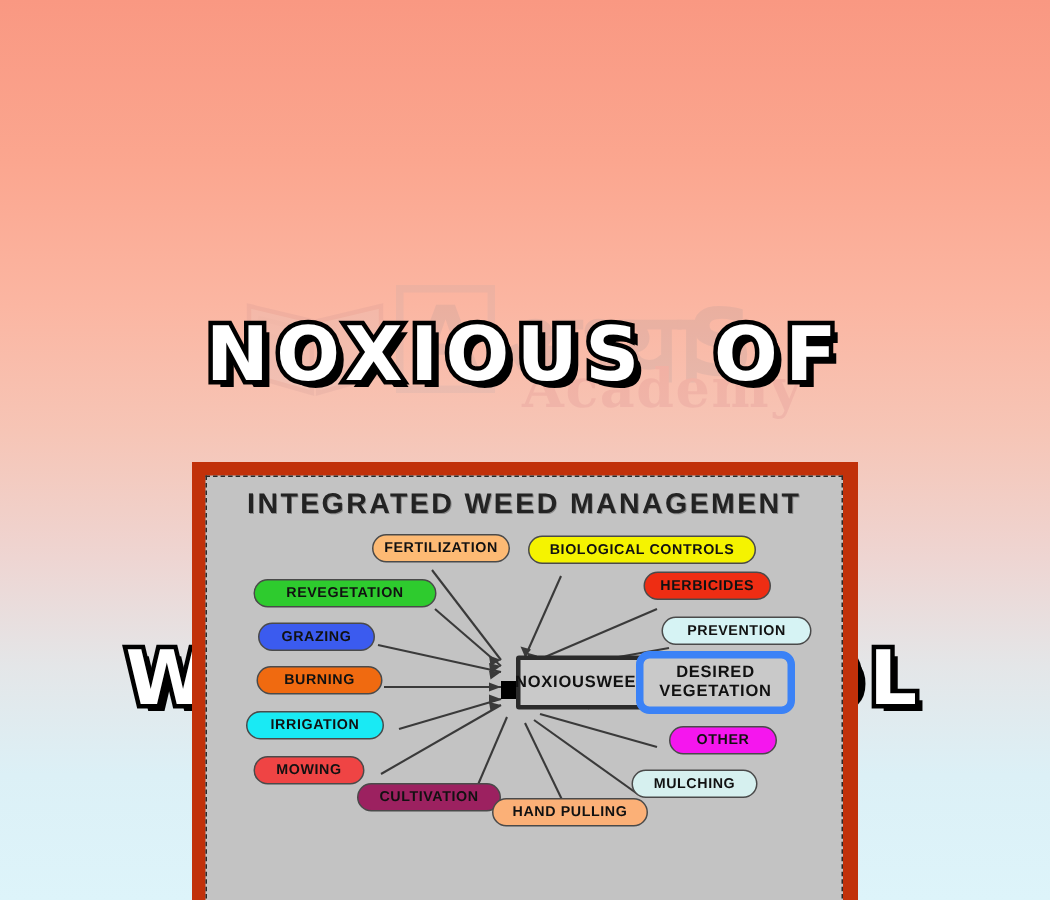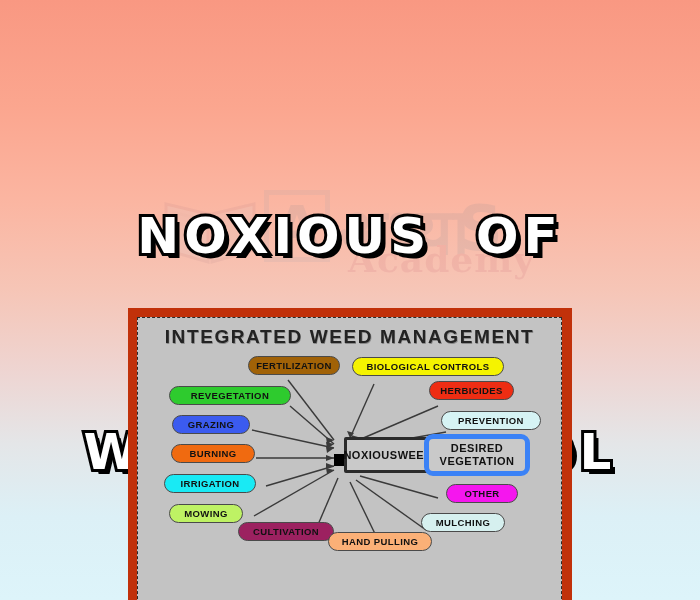--- a/index.html
+++ b/index.html
@@ -251,21 +251,21 @@
       <div class="node center-node" style="left: 206px; top: 119px; width: 88px; height: 36px; background: rgb(201, 201, 201);">
         <span>NOXIOUS</span>
         <span>WEED</span>
       </div>
 
       <div class="node out-node" style="left: 286px; top: 116px; width: 106px; height: 42px; background: rgb(201, 201, 201);">
         <span>DESIRED</span>
         <span>VEGETATION</span>
       </div>
 
-      <div class="node pill" style="left: 110px; top: 38px; width: 92px; background: #a16207;">
+      <div class="node pill" style="left: 110px; top: 38px; width: 92px; background: #fdba74;">
         <span>FERTILIZATION</span>
       </div>
 
       <div class="node pill" style="left: 214px; top: 39px; width: 152px; background: rgb(245, 243, 0);">
         <span>BIOLOGICAL CONTROLS</span>
       </div>
 
       <div class="node pill" style="left: 31px; top: 68px; width: 122px; background: rgb(46, 203, 46);">
         <span>REVEGETATION</span>
       </div>
@@ -287,21 +287,21 @@
       </div>
 
       <div class="node pill" style="left: 26px; top: 156px; width: 92px; background: rgb(25, 234, 244);">
         <span>IRRIGATION</span>
       </div>
 
       <div class="node pill" style="left: 308px; top: 166px; width: 72px; background: rgb(245, 22, 238);">
         <span>OTHER</span>
       </div>
 
-      <div class="node pill" style="left: 31px; top: 186px; width: 74px; background: #bef264;">
+      <div class="node pill" style="left: 31px; top: 186px; width: 74px; background: #ef4444;">
         <span>MOWING</span>
       </div>
 
       <div class="node pill" style="left: 283px; top: 195px; width: 84px; background: rgb(214, 240, 239);">
         <span>MULCHING</span>
       </div>
 
       <div class="node pill" style="left: 100px; top: 204px; width: 96px; background: rgb(156, 33, 96);">
         <span>CULTIVATION</span>
       </div>

